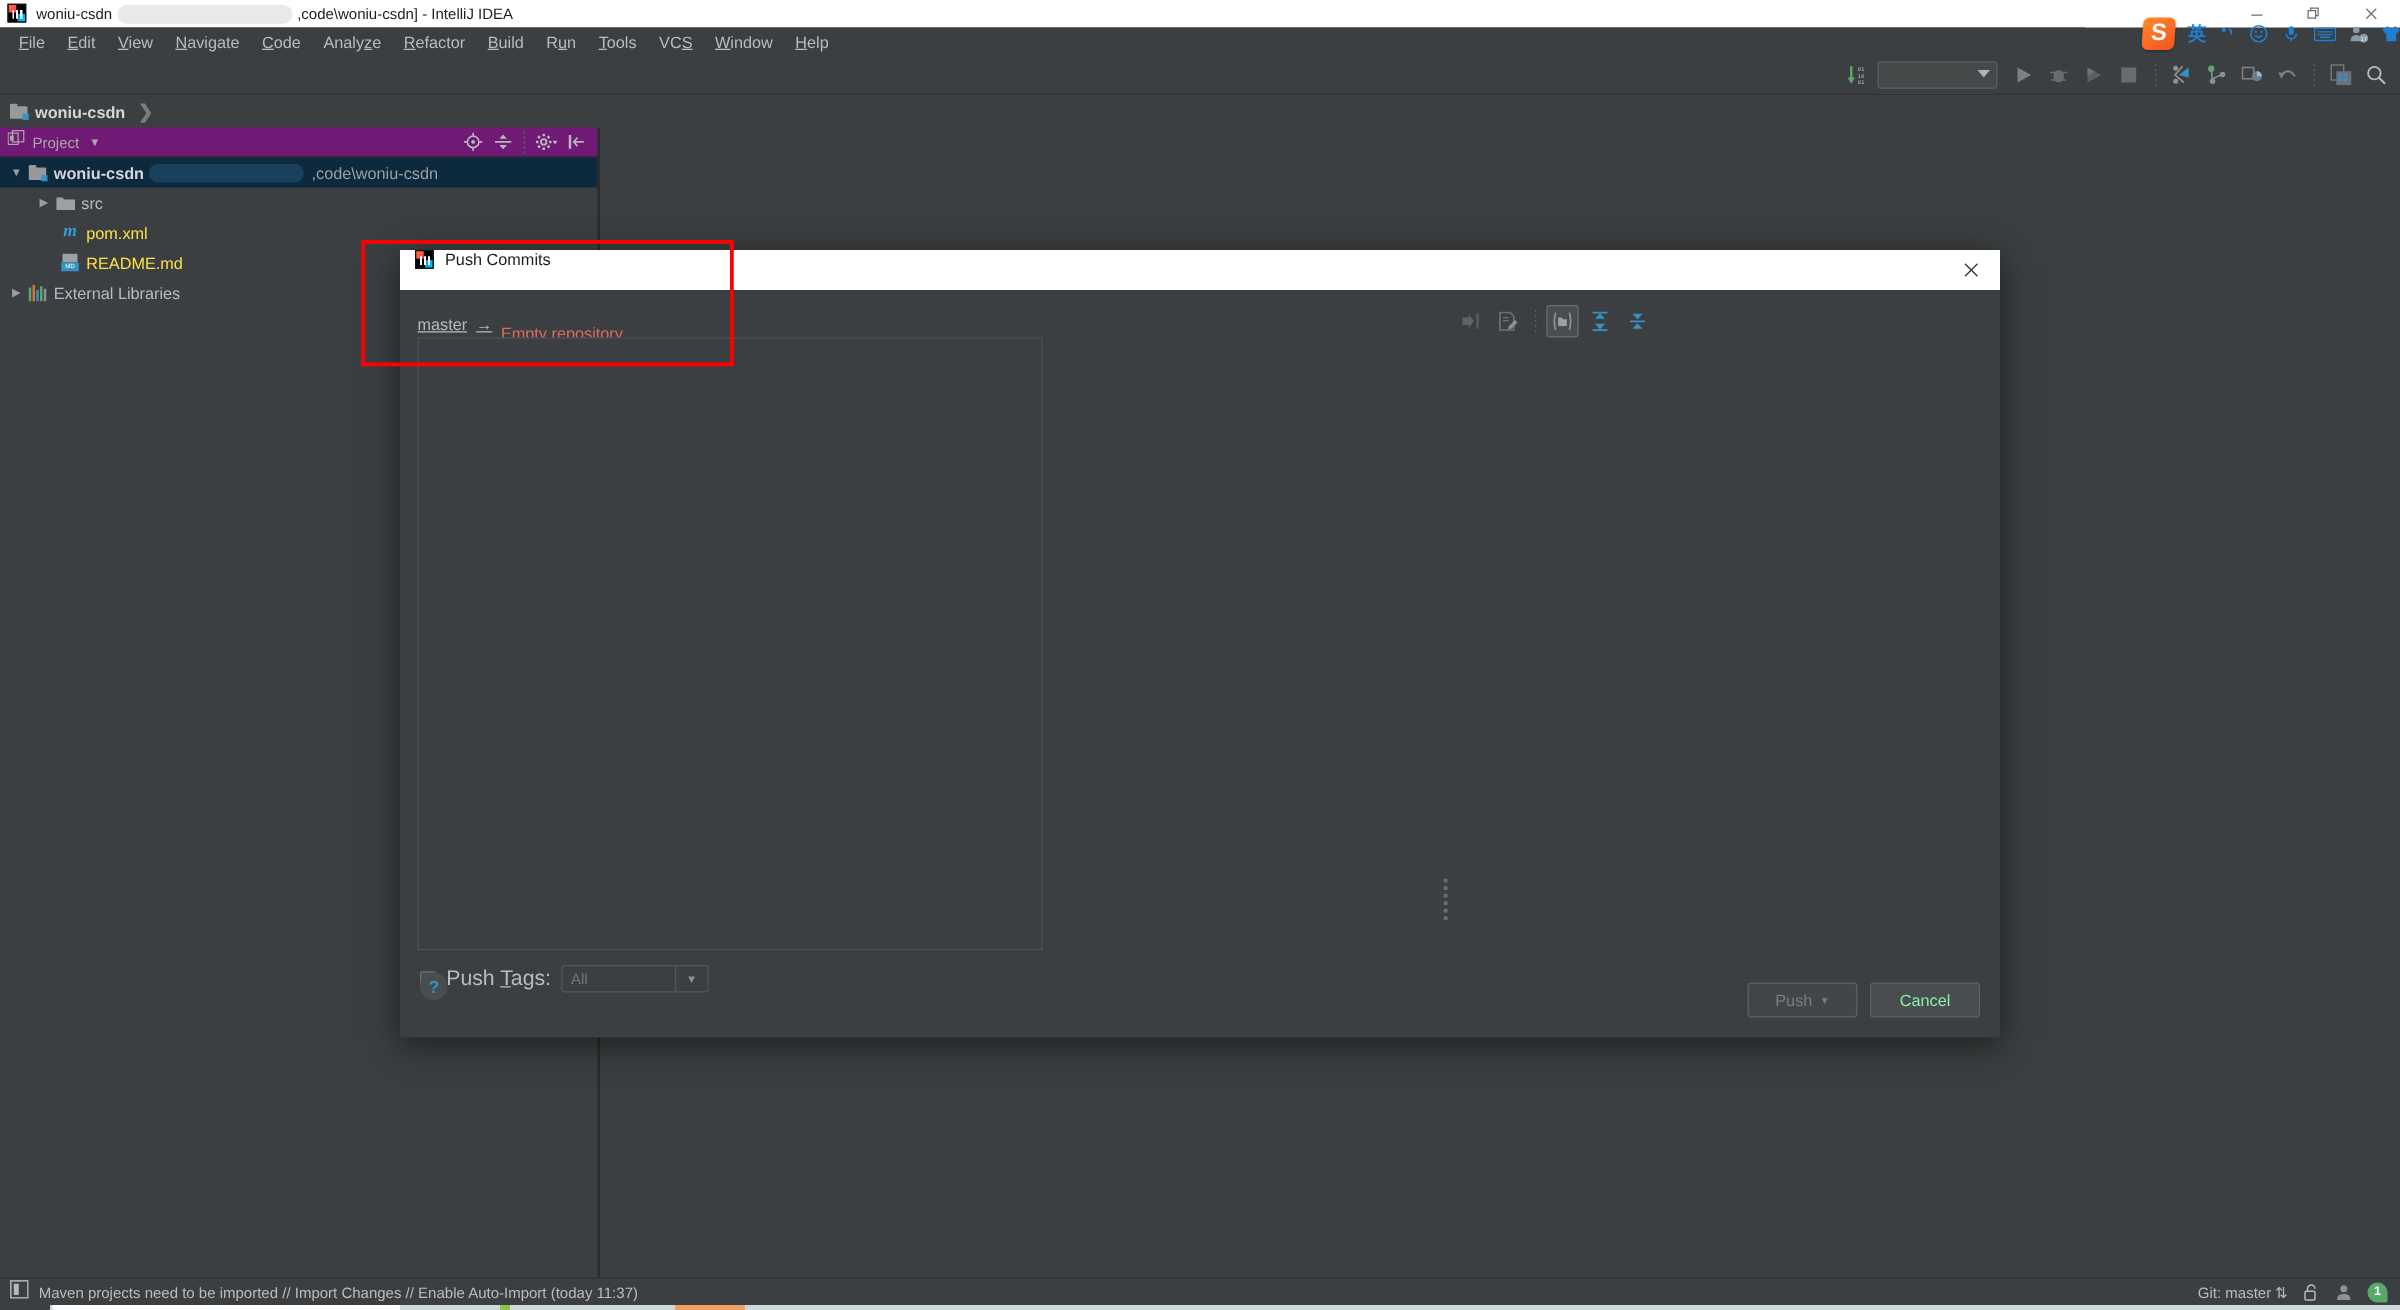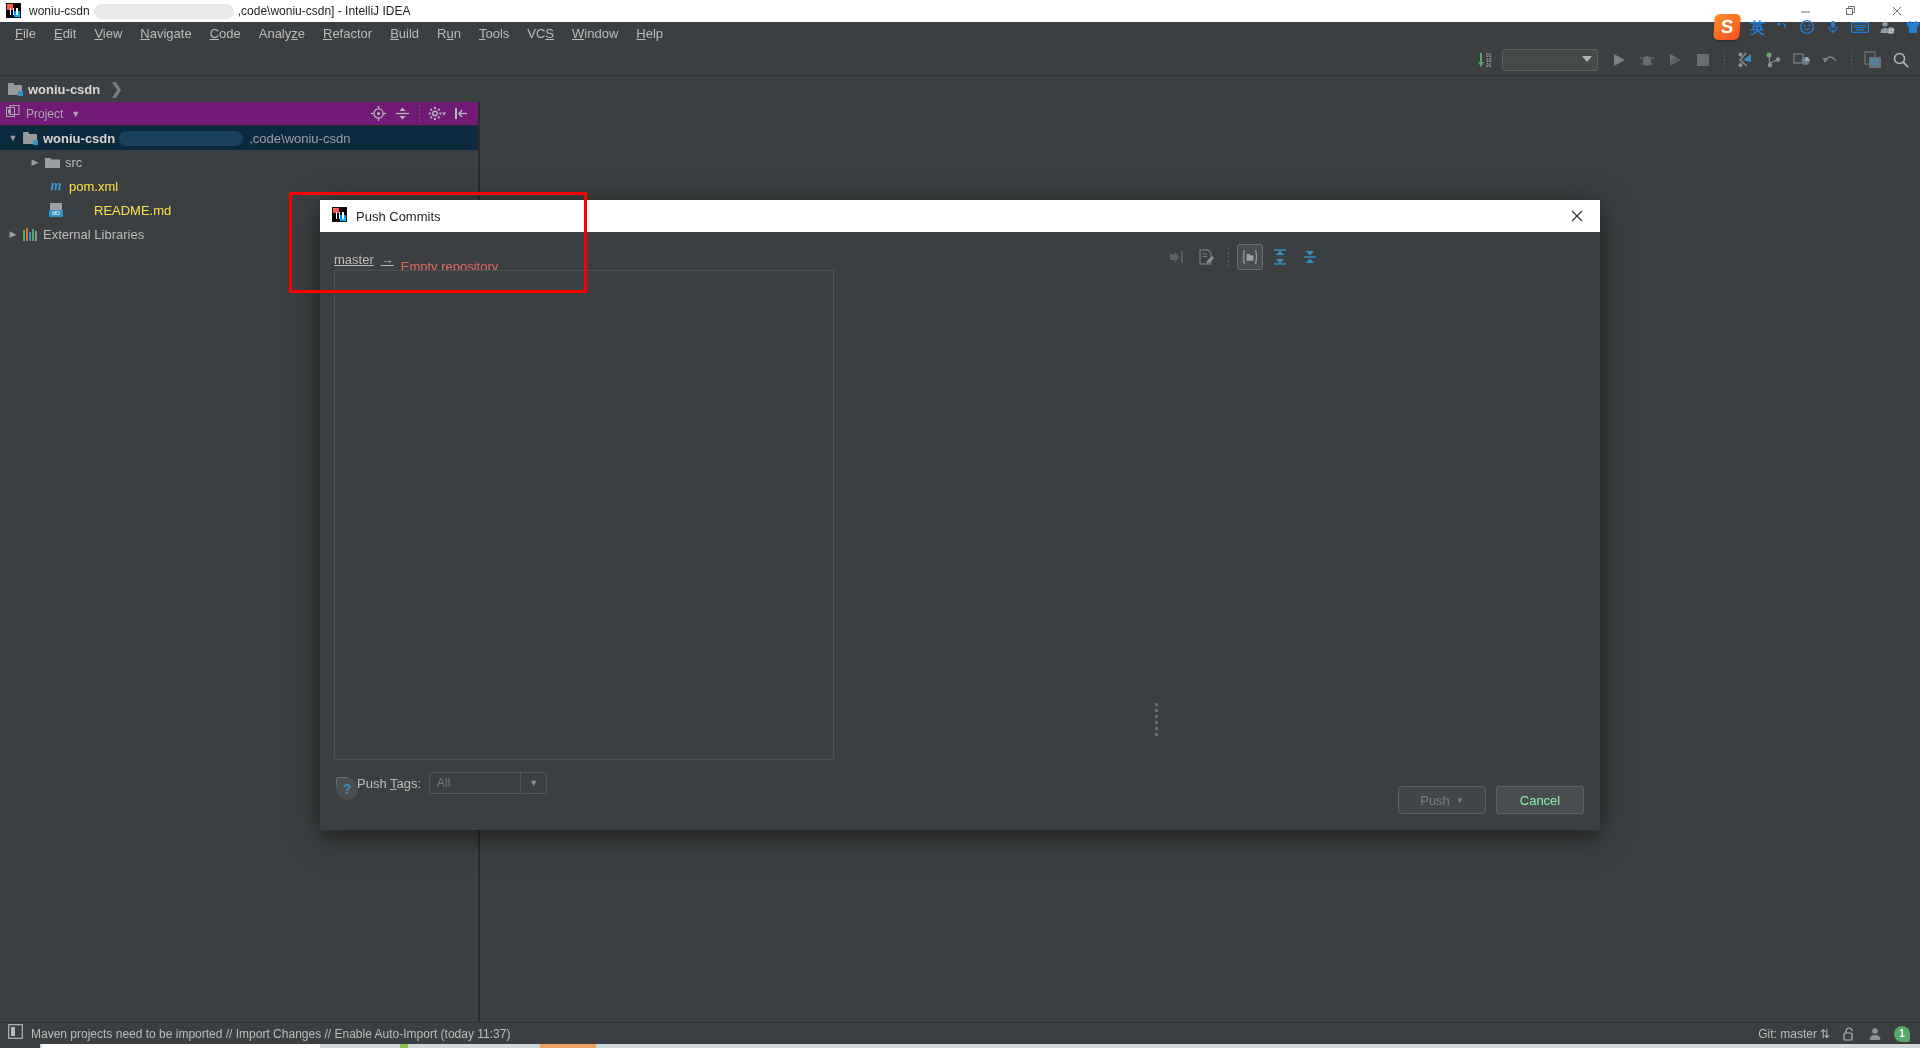--- a/index.html
+++ b/index.html
@@ -174,21 +174,21 @@
   #taskbar { position:absolute; left:0; top:1044px; width:1920px; height:4px; background:#cfd8dc; }
   #taskbar .tb-seg { position:absolute; top:0; height:4px; }
 
   
   #dialog {
     position:absolute; left: 320px; top: 200px; width: 1280px; height: 630px;
     background:#3c3f41; box-shadow: 0 6px 26px rgba(0,0,0,.55);
     z-index: 40;
   }
   #dlg-titlebar {
-    height: 32px; background:#ffffff; display:flex; align-items:center; padding-left: 12px;
+    height: 32px; background:#ffffff; display:flex; align-items:flex-start; padding-left: 12px;
   }
   #dlg-titlebar .dlg-title { font-size:13px; color:#1d1d1d; margin-left:9px; }
   #dlg-close {
     margin-left:auto; width:46px; height:32px; display:flex; align-items:center; justify-content:center;
     color:#3c3c3c;
   }
   #dlg-body { position:relative; height: 598px; }
 
   #branch-row {
     position:absolute; left: 14px; top: 10px; width: 500px; height: 34px;
@@ -222,21 +222,21 @@
   }
   #detail-pane .empty-msg { font-size:13px; color:#8d9194; }
 
   #pushtags-row {
     position:absolute; left: 16px; top: 538px; height: 26px;
     display:flex; align-items:center; gap: 8px;
   }
   .chk {
     width: 13px; height: 13px; border:1px solid #6b6e70; background:#4a4d4f; border-radius:2px;
   }
-  #pushtags-row .lbl { font-size:13px; color:#bbbbbb; }
+  #pushtags-row .lbl { font-size:17px; color:#bbbbbb; }
   .combo-dis {
     width: 118px; height: 22px; border:1px solid #545759; border-radius:3px;
     background:#3c3f41; display:flex; align-items:center;
   }
   .combo-dis .cv { font-size:12px; color:#73777a; padding-left:7px; flex:1; }
   .combo-dis .carrow { width:26px; height:20px; border-left:1px solid #545759; display:flex;align-items:center;justify-content:center; color:#8d9194; font-size:9px;}
   #help-circle {
     position:absolute; left: 336px; top: 790px;
   }
   .helpc {
@@ -539,21 +539,21 @@
       <span class="tree-label fname-plain">src</span>
     </div>
 
     <div class="tree-row" style="padding-left:48px;">
       <span class="ico-box">
           <span class="mvn-m">m</span>
         </span>
       <span class="tree-label fname-orange">pom.xml</span>
     </div>
 
-    <div class="tree-row" style="padding-left:48px;gap:25px;">
+    <div class="tree-row" style="padding-left:48px;">
       <span class="ico-box">
         <span class="md-ico">
             <span class="top"></span>
             <span class="bot">MD</span>
           </span>
       </span>
       <span class="tree-label fname-orange">README.md</span>
     </div>
 
     <div class="tree-row" style="padding-left:4px;">

